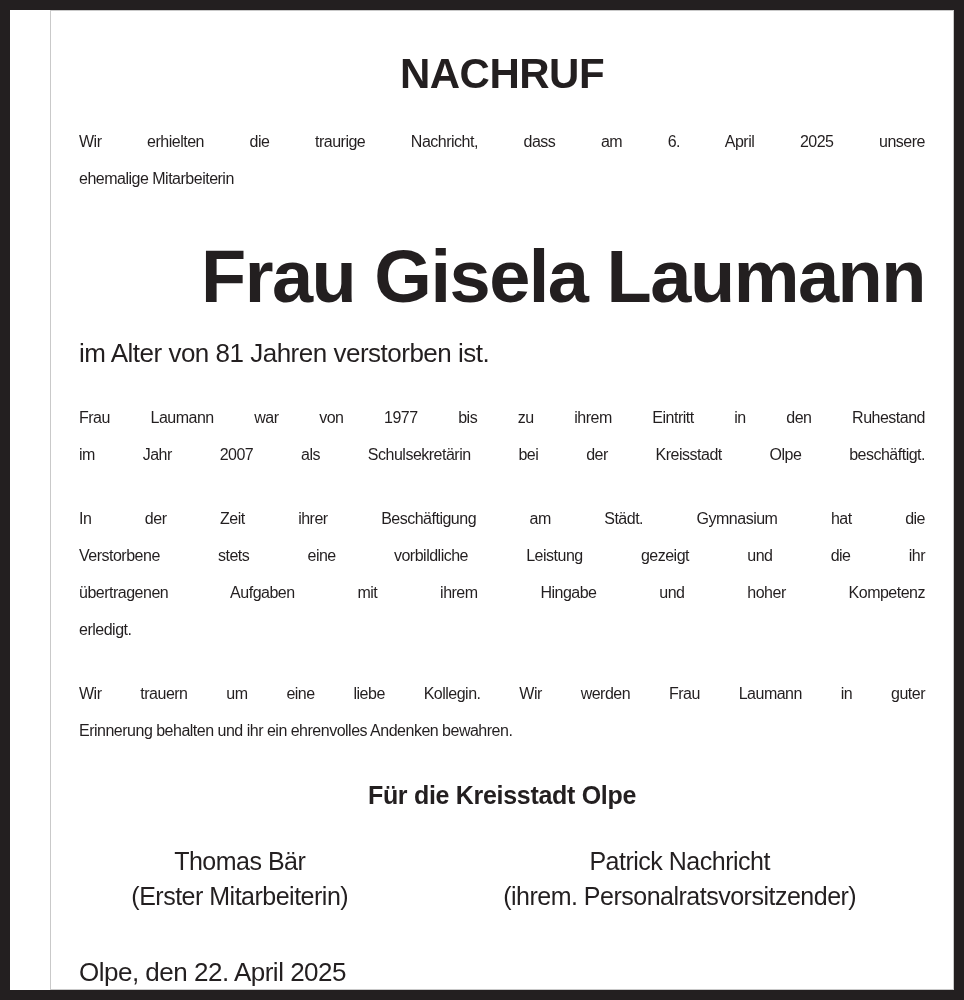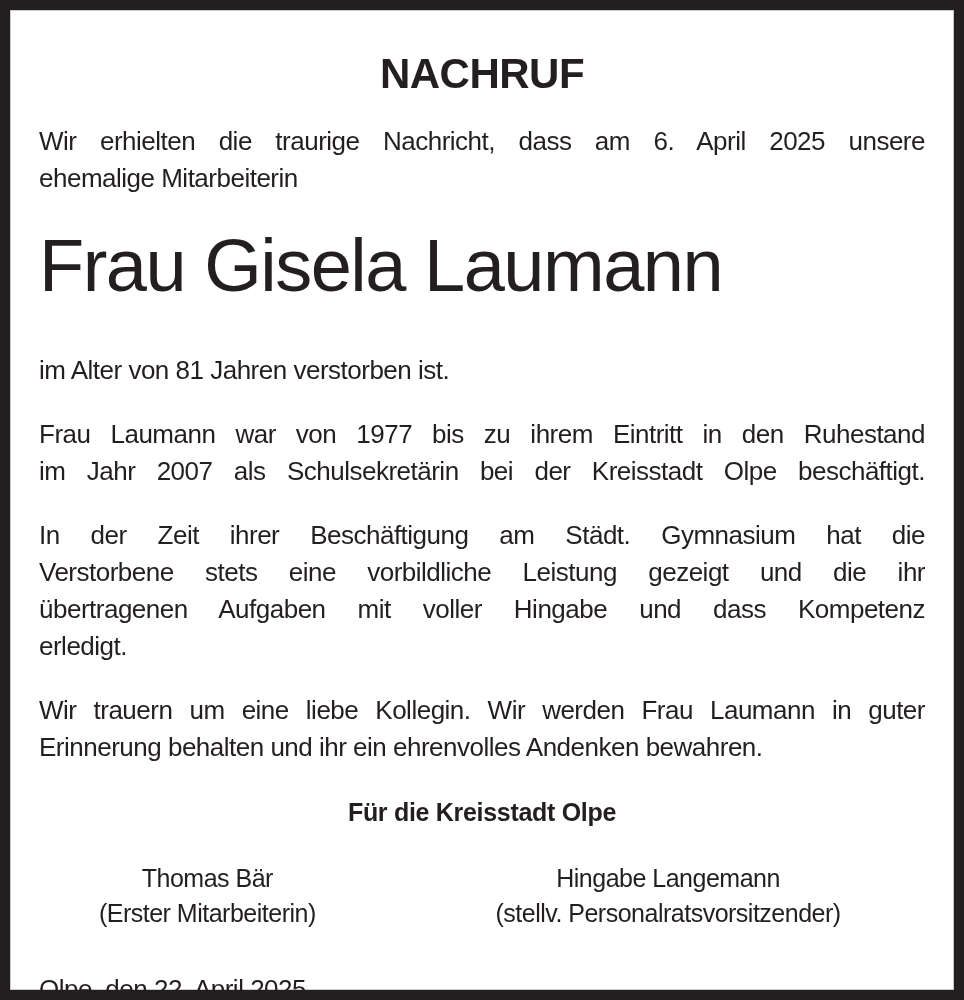--- a/index.html
+++ b/index.html
@@ -10,60 +10,61 @@
   .page {
     position: relative;
     width: 964px;
     height: 1000px;
     box-sizing: border-box;
     border: 10px solid #231f20;
     background: #ffffff;
     overflow: hidden;
     font-family: "Liberation Sans", "DejaVu Sans", sans-serif;
     color: #231f20;
+    padding-left: 40px;
   }
   .inner {
     box-sizing: border-box;
     width: 100%;
     height: 100%;
     border: 1px solid #c9c9c9;
     padding: 18px 28px 24px 28px;
   }
   .title {
     margin-top: 22px;
     text-align: center;
     font-size: 42px;
     font-weight: bold;
     letter-spacing: -0.5px;
     line-height: 1.1;
   }
   .para { margin-top: 27px; }
   .p1   { margin-top: 26px; }
   .line {
-    font-size: 26px;
+    font-size: 16px;
     line-height: 37px;
     letter-spacing: -0.5px;
     text-align: justify;
     text-align-last: justify;
     white-space: normal;
   }
   .line.last {
     text-align: right;
     text-align-last: left;
   }
   .deceased-name {
-    margin-top: 28px;
-    text-align: left;
+    margin-top: 39px;
+    text-align: right;
     font-size: 74px;
-    font-weight: normal;
+    font-weight: bold;
     letter-spacing: -1.5px;
     line-height: 1.12;
   }
   .age-line {
-    margin-top: 44px;
+    margin-top: 16px;
     font-size: 26px;
     line-height: 37px;
     letter-spacing: -0.5px;
     text-align: left;
   }
   .closing {
     margin-top: 28px;
     text-align: center;
     font-size: 25px;
     font-weight: bold;
@@ -109,38 +110,38 @@
     <div class="age-line">im Alter von 81 Jahren verstorben ist.</div>
 
     <div class="para">
       <div class="line">Frau Laumann war von 1977 bis zu ihrem Eintritt in den Ruhestand</div>
       <div class="line">im Jahr 2007 als Schulsekretärin bei der Kreisstadt Olpe beschäftigt.</div>
     </div>
 
     <div class="para">
       <div class="line">In der Zeit ihrer Beschäftigung am Städt. Gymnasium hat die</div>
       <div class="line">Verstorbene stets eine vorbildliche Leistung gezeigt und die ihr</div>
-      <div class="line">übertragenen Aufgaben mit voller Hingabe und dass Kompetenz</div>
+      <div class="line">übertragenen Aufgaben mit ihrem Hingabe und hoher Kompetenz</div>
       <div class="line last">erledigt.</div>
     </div>
 
     <div class="para">
       <div class="line">Wir trauern um eine liebe Kollegin. Wir werden Frau Laumann in guter</div>
       <div class="line last">Erinnerung behalten und ihr ein ehrenvolles Andenken bewahren.</div>
     </div>
 
     <div class="closing">Für die Kreisstadt Olpe</div>
 
     <div class="signatures">
       <div class="sig-col sig-left">
         <div>Thomas Bär</div>
         <div>(Erster Mitarbeiterin)</div>
       </div>
       <div class="sig-col sig-right">
-        <div>Hingabe Langemann</div>
-        <div>(stellv. Personalratsvorsitzender)</div>
+        <div>Patrick Nachricht</div>
+        <div>(ihrem. Personalratsvorsitzender)</div>
       </div>
     </div>
 
     <div class="dateline">Olpe, den 22. April 2025</div>
 
   </div>
 </div>
 
 </body></html>

